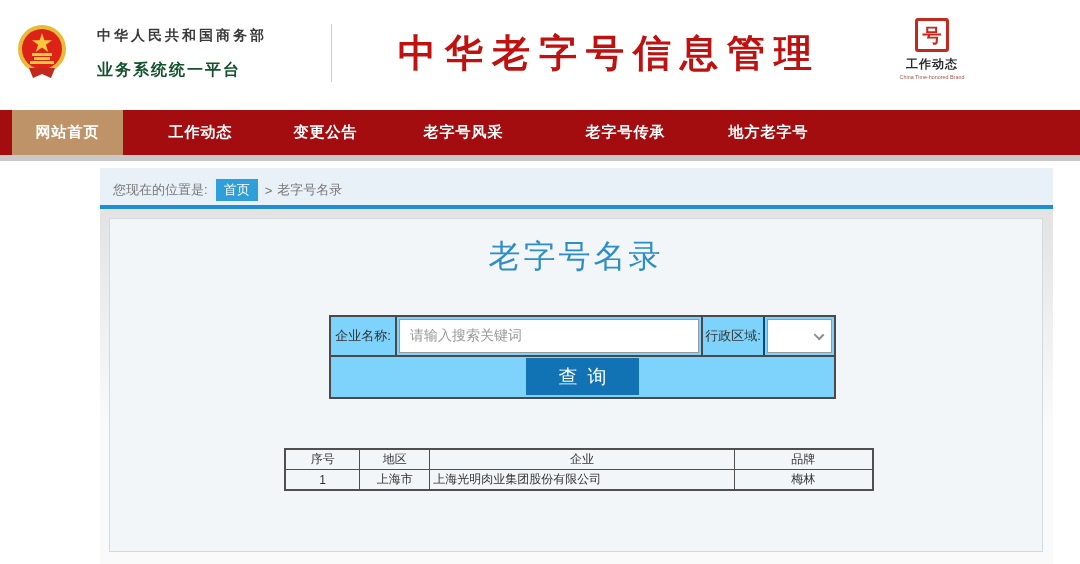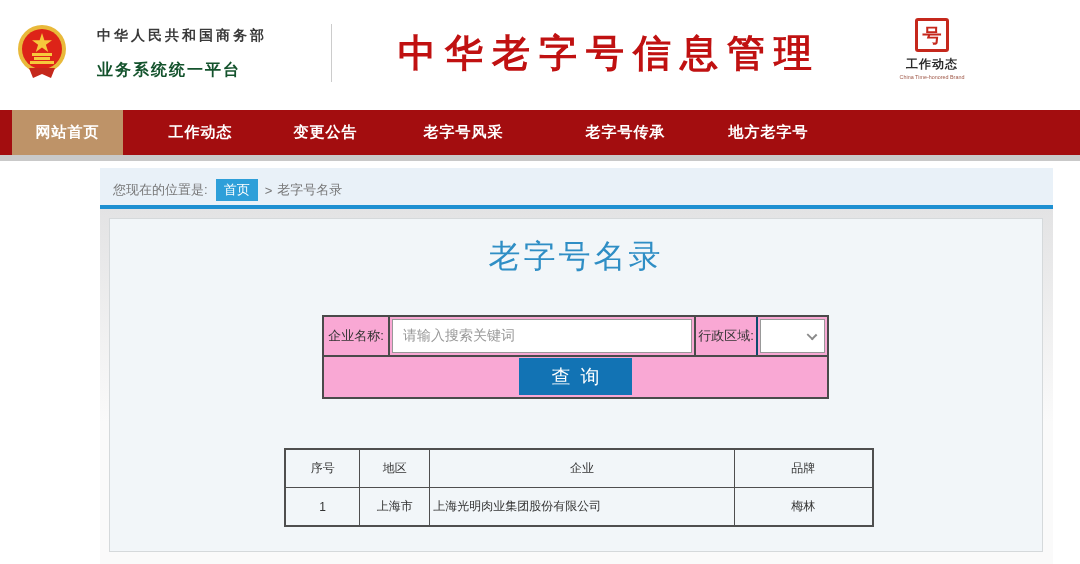--- a/index.html
+++ b/index.html
@@ -63,22 +63,22 @@
     position:absolute; left:9px; top:9px; width:934px; height:334px;
     background:#f2f6f9; border:1px solid #d5d9db;
   }
   .page-title {
     position:absolute; top:16px; left:0; width:100%; text-align:center;
     font-size:32px; color:#2f8ec5; letter-spacing:3px;
   }
 
   
   .search-form {
-    position:absolute; left:212px; top:96px; width:507px; height:84px;
-    border:2px solid #4a4a4a; background:#f9a8d4;
+    position:absolute; left:219px; top:96px; width:507px; height:84px;
+    border:2px solid #4a4a4a; background:#7dd3fc;
   }
   .form-row1 { display:flex; height:40px; border-bottom:2px solid #4a4a4a; }
   .form-row2 { display:flex; height:39px; align-items:center; justify-content:center; }
   .cell-label {
     font-size:13px; color:#333; display:flex; align-items:center; justify-content:center; white-space:nowrap;
   }
   .cell-company-label { width:66px; border-right:2px solid #4a4a4a; }
   .cell-input { width:306px; border-right:2px solid #4a4a4a; padding:2px; }
   .cell-input input {
     width:100%; height:100%; border:1px solid #999; background:#fff;
@@ -98,21 +98,21 @@
     width:113px; height:37px; background:#1273b4; color:#fff; border:none; cursor:pointer;
     font-size:19px; letter-spacing:10px; padding-left:10px; text-align:right;
     display:flex; align-items:center; justify-content:center;
     font-family:"Liberation Sans","DejaVu Sans",sans-serif;
   }
 
   
   .results { position:absolute; left:174px; top:229px; width:590px; border-collapse:collapse; }
   .results th, .results td {
     border:1px solid #4f4f4f; font-size:12px; color:#333; height:19px;
-    text-align:center; font-weight:normal; padding:10px 3px;
+    text-align:center; font-weight:normal; padding:1px 3px;
   }
   .results { border:2px solid #4f4f4f; }
   .col-no { width:75px; } .col-region { width:70px; } .col-company { width:305px; } .col-brand { width:139px; }
   td.company-cell { text-align:left; }
 </style>
 </head>
 <body>
 
 <div class="header">
   <div class="emblem">

